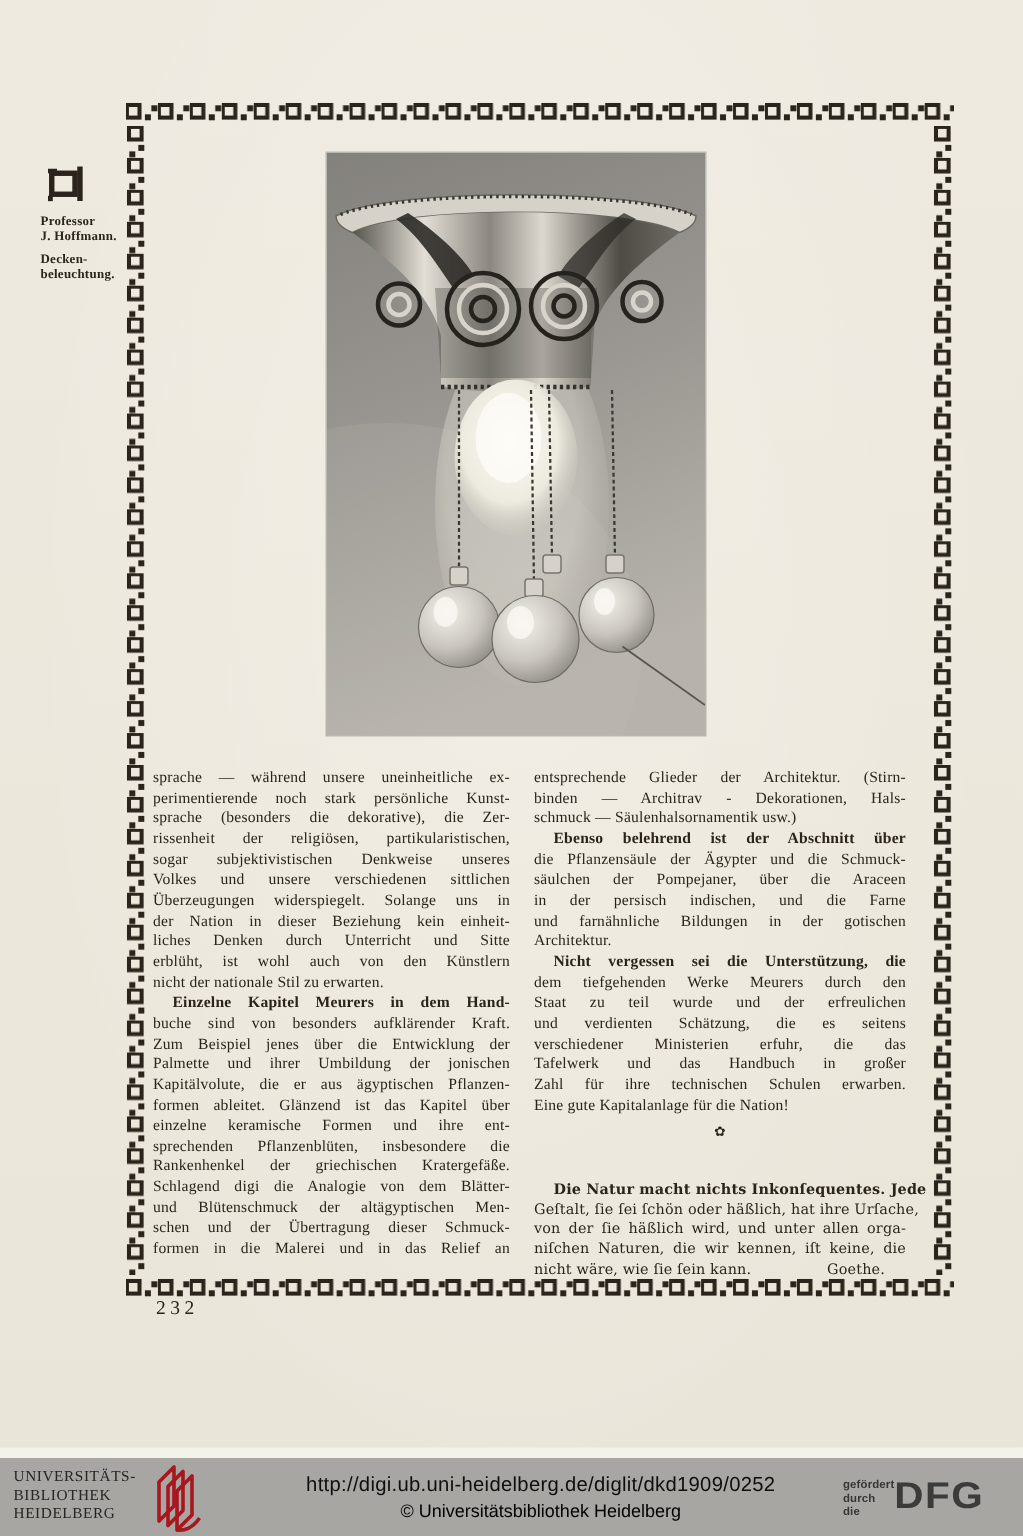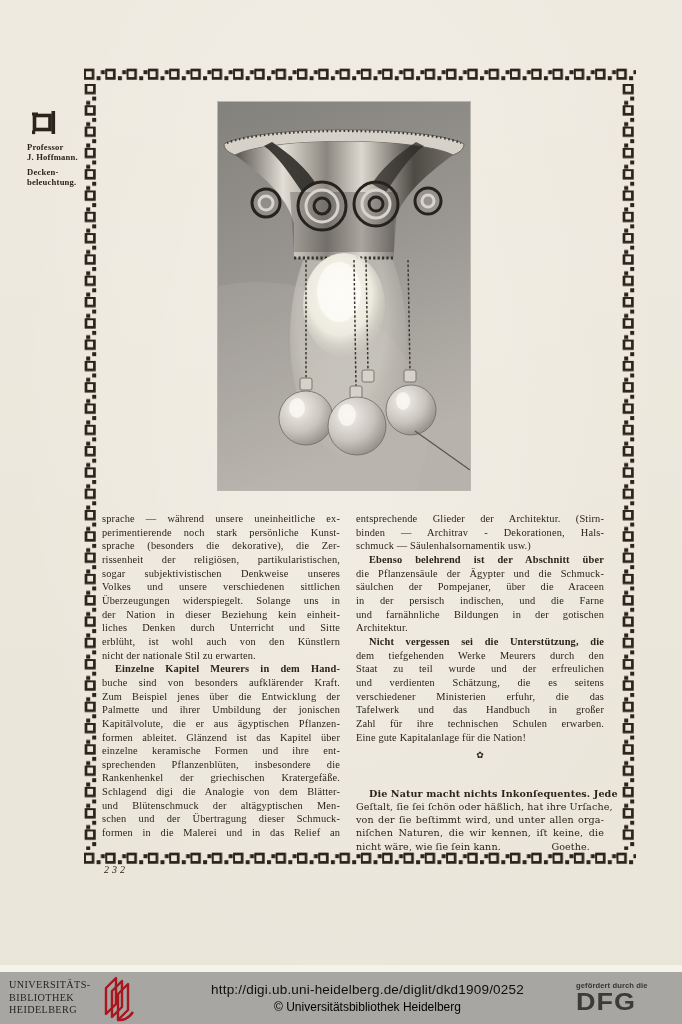--- a/index.html
+++ b/index.html
@@ -32,31 +32,31 @@
   .col-right{left:356px;width:248px;}
   .tline{text-align:justify;text-align-last:left;white-space:nowrap;}
   .tline.j{text-align-last:justify;}
   .tline.ind{text-indent:13px;font-weight:bold;}
   .para.quote{font-family:"DejaVu Serif",serif;font-size:9.6px;line-height:13.2px;letter-spacing:.1px;margin-top:20px;}
   .tline.auth{display:flex;justify-content:space-between;white-space:nowrap;gap:37px;}
   .tline.auth .author{padding-right:14px;}
   .tdivider{text-align:center;font-family:"DejaVu Sans",sans-serif;font-size:9px;
     padding:5px 0 4px 0;color:#2b241c;}
   
-  .pagenum{position:absolute;left:104px;top:864px;font-size:10px;letter-spacing:3px;font-style:italic;}
+  .pagenum{position:absolute;left:104px;top:864px;font-size:13px;letter-spacing:3px;}
   
   .footer{position:absolute;left:0;top:972px;width:682px;height:52px;background:#a7a6a3;
     display:flex;align-items:center;font-family:"Liberation Sans","DejaVu Sans",sans-serif;}
   .f-left{display:flex;align-items:center;gap:8px;padding-left:9px;width:150px;}
   .ub-text{font-family:"Liberation Serif","DejaVu Serif",serif;font-size:10.2px;
     line-height:12.5px;color:#262523;letter-spacing:.4px;}
   .f-center{flex:1;display:flex;flex-direction:column;align-items:center;gap:3px;}
   .url{font-size:13.5px;color:#0e0e0d;text-decoration:none;letter-spacing:.2px;}
   .copy{font-size:12px;color:#000000;}
-  .f-right{width:92px;padding-right:14px;display:flex;flex-direction:column;align-items:flex-start;}
+  .f-right{width:92px;padding-right:28px;display:flex;flex-direction:row;align-items:center;}
   .dfg-small{font-size:7.6px;font-weight:bold;color:#353534;letter-spacing:.1px;}
   .dfg-big{font-size:27px;font-weight:800;color:#3b3b3a;letter-spacing:1px;line-height:26px;
     transform:scaleY(.92);transform-origin:left top;}
 </style>
 </head>
 <body>
 
 <div class="scan">
 
   <svg class="frame" width="682" height="1024" viewBox="0 0 682 1024">
@@ -237,21 +237,21 @@
         <div class="tline j">und verdienten Schätzung, die es seitens</div>
         <div class="tline j">verschiedener Ministerien erfuhr, die das</div>
         <div class="tline j">Tafelwerk und das Handbuch in großer</div>
         <div class="tline j">Zahl für ihre technischen Schulen erwarben.</div>
         <div class="tline">Eine gute Kapitalanlage für die Nation!</div>
       </div>
       <div class="tdivider">✿</div>
       <div class="para quote">
         <div class="tline j ind">Die Natur macht nichts Inkonſequentes.  Jede</div>
         <div class="tline j">Geſtalt, ſie ſei ſchön oder häßlich, hat ihre Urſache,</div>
-        <div class="tline j">von der ſie beſtimmt wird, und unter allen orga-</div>
+        <div class="tline j">von der ſie häßlich wird, und unter allen orga-</div>
         <div class="tline j">niſchen Naturen, die wir kennen, iſt keine, die</div>
         <div class="tline auth">
           <span>nicht wäre, wie ſie ſein kann.</span>
           <span class="author">Goethe.</span>
         </div>
       </div>
     </div>
 
   <div class="pagenum">232</div>
 

